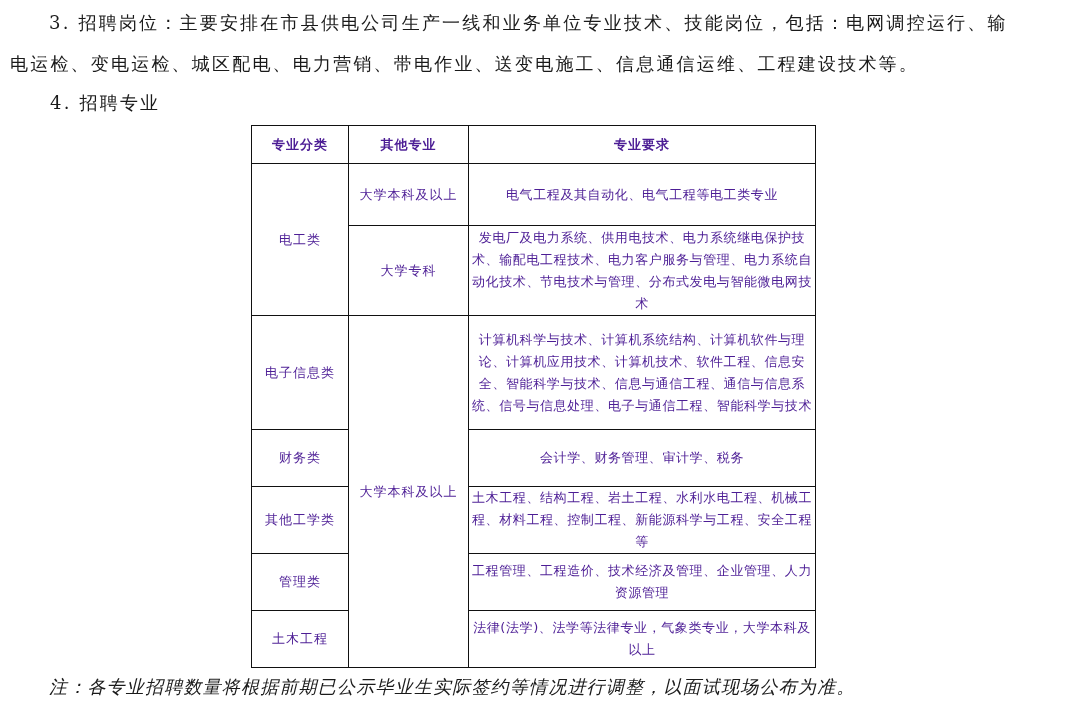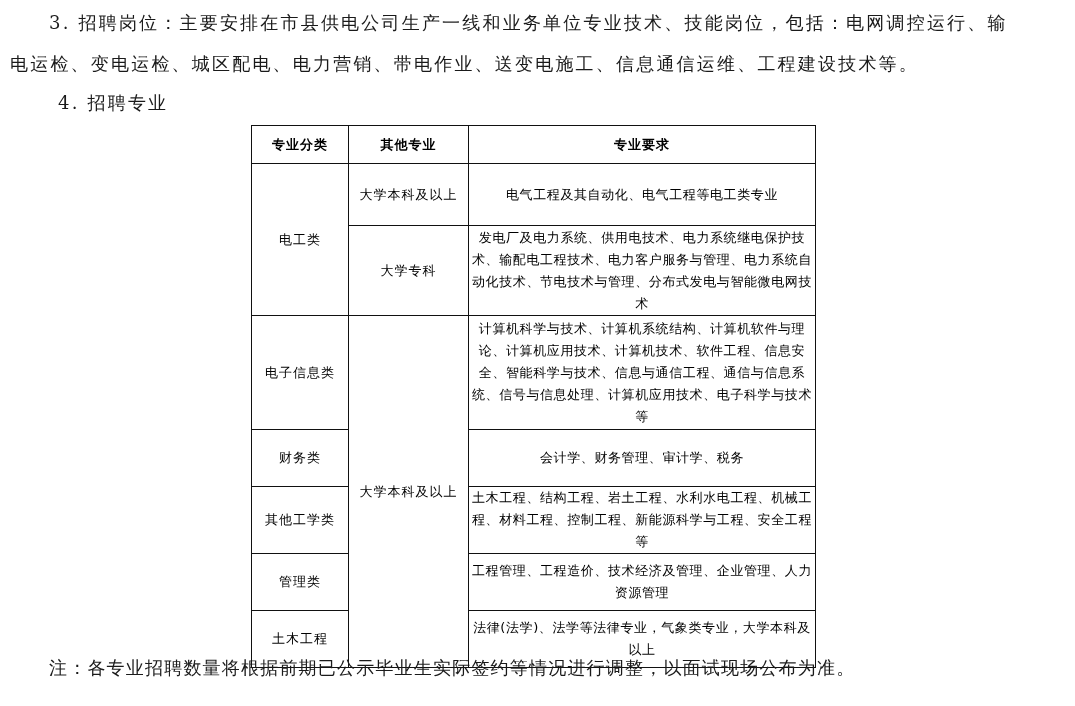--- a/index.html
+++ b/index.html
@@ -1,24 +1,24 @@
 <!DOCTYPE html>
 <html><head>
 <meta charset="utf-8">
 <style>
   html, body { margin:0; padding:0; background:#ffffff; }
   body { width:1075px; height:706px; position:relative; overflow:hidden;
          font-family: "DejaVu Serif", "Liberation Serif", serif; color:#1a1a1a; }
   .para { position:absolute; font-size:18px; letter-spacing:2.2px; white-space:nowrap; line-height:24px; }
   #p3a { left:49px; top:11px; }
   #p3b { left:10px; top:52px; }
-  #p4  { left:58px; top:91px; }
-  #note { left:49px; top:656px; letter-spacing:1.2px; }
+  #p4  { left:50px; top:91px; }
+  #note { left:49px; top:675px; letter-spacing:1.2px;font-style:italic; }
   table.spec { position:absolute; left:251px; top:125px; border-collapse:collapse;
-    font-family: "DejaVu Sans", "Liberation Sans", sans-serif; font-size:13px; color:#000000; }
+    font-family: "DejaVu Sans", "Liberation Sans", sans-serif; font-size:13px; color:#4c1d95; }
   table.spec td, table.spec th { border:1.5px solid #111; padding:0;text-align:center; }
   table.spec th { font-weight:bold; height:37px; text-align:center; font-size:13px; letter-spacing:1px; }
   td.cat, td.edu { text-align:center; letter-spacing:1px; }
   td.req { padding:0 2px 0 3px; line-height:22px; letter-spacing:0.6px; text-align:justify; }
   td.edu-top { vertical-align:middle; }
   col.c1 { width:97px; } col.c2 { width:120px; } col.c3 { width:347px; }
 </style>
 </head>
 <body>
 
@@ -45,21 +45,21 @@
       <td class="edu">大学本科及以上</td>
       <td class="req">电气工程及其自动化、电气工程等电工类专业</td>
     </tr>
     <tr style="height:90px;">
       <td class="edu">大学专科</td>
       <td class="req">发电厂及电力系统、供用电技术、电力系统继电保护技术、输配电工程技术、电力客户服务与管理、电力系统自动化技术、节电技术与管理、分布式发电与智能微电网技术</td>
     </tr>
     <tr style="height:114px;">
       <td class="cat">电子信息类</td>
       <td class="edu edu-top" rowspan="5">大学本科及以上</td>
-      <td class="req">计算机科学与技术、计算机系统结构、计算机软件与理论、计算机应用技术、计算机技术、软件工程、信息安全、智能科学与技术、信息与通信工程、通信与信息系统、信号与信息处理、计算机应用技术、电子科学与技术等</td>
+      <td class="req">计算机科学与技术、计算机系统结构、计算机软件与理论、计算机应用技术、计算机技术、软件工程、信息安全、智能科学与技术、信息与通信工程、通信与信息系统、信号与信息处理、电子与通信工程、智能科学与技术</td>
     </tr>
     <tr style="height:57px;">
       <td class="cat">财务类</td>
       <td class="req">会计学、财务管理、审计学、税务</td>
     </tr>
     <tr style="height:63px;">
       <td class="cat">其他工学类</td>
       <td class="req">土木工程、结构工程、岩土工程、水利水电工程、机械工程、材料工程、控制工程、新能源科学与工程、安全工程等</td>
     </tr>
     <tr style="height:57px;">

